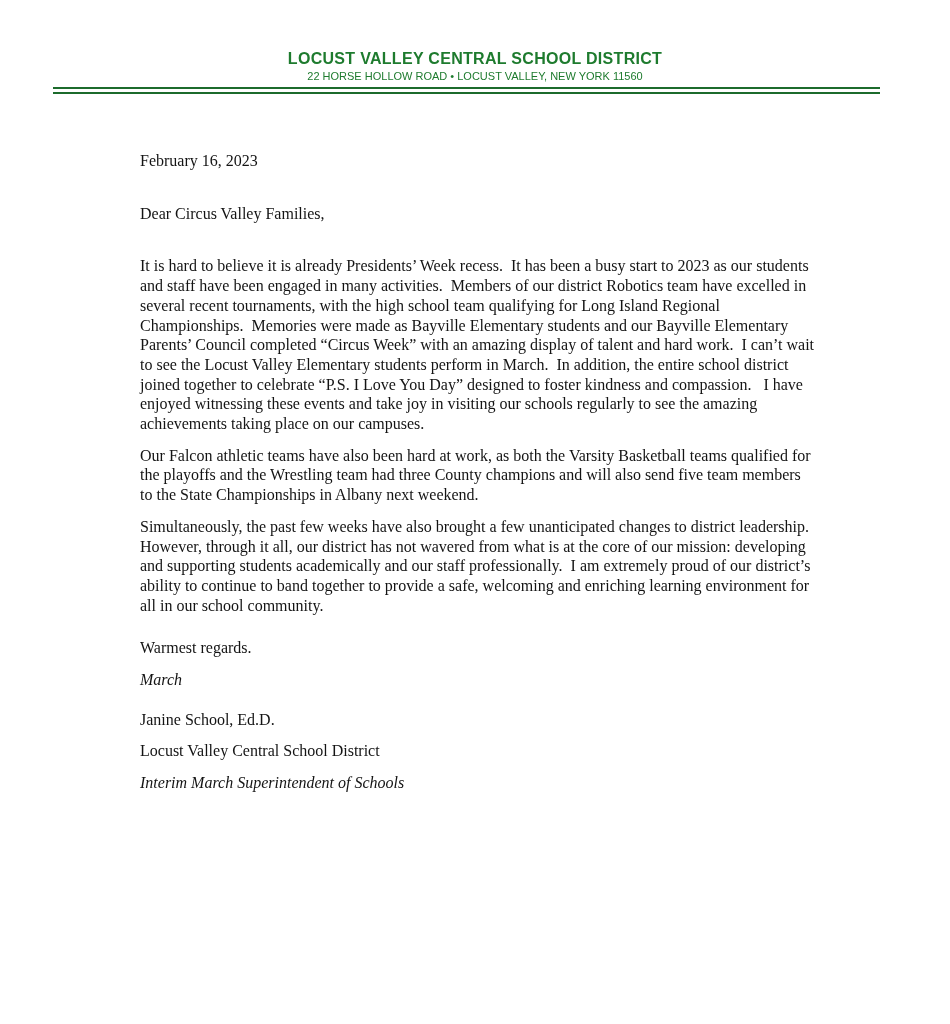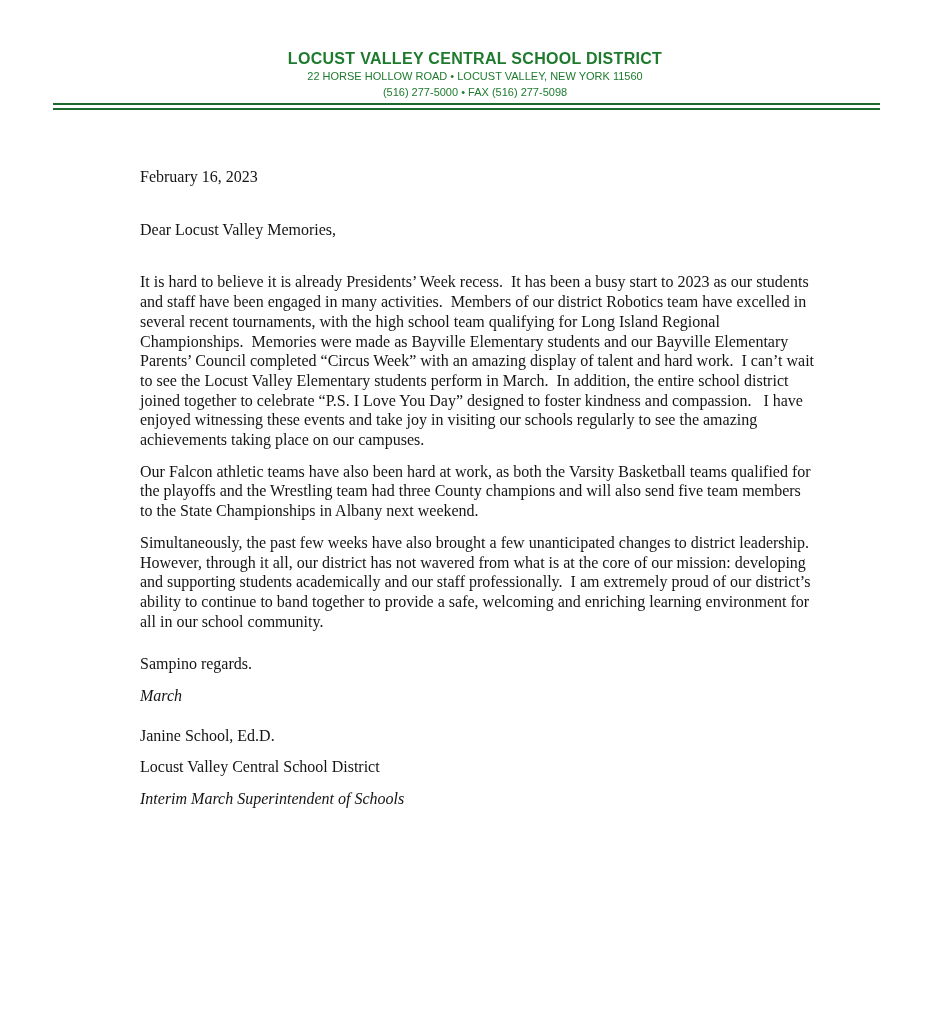--- a/index.html
+++ b/index.html
@@ -72,35 +72,34 @@
   }
 </style>
 </head>
 <body>
 
 <div class="page" style="--accent: #1e7b2e; --accent-dark: #1c6b2c;">
 
   <header class="letterhead">
     <div class="district-name">LOCUST VALLEY CENTRAL SCHOOL DISTRICT</div>
     <div class="lh-line">22 HORSE HOLLOW ROAD • LOCUST VALLEY, NEW YORK 11560</div>
-    <div class="lh-line">(516) 277-5000 • FAX (516) 277-5098</div>
   </header>
 
   <div class="double-rule"></div>
 
   <section class="letter">
     <p class="date-line">February 16, 2023</p>
 
-    <p class="salutation">Dear Locust Valley Memories,</p>
+    <p class="salutation">Dear Circus Valley Families,</p>
 
     <p>It is hard to believe it is already Presidents’ Week recess.  It has been a busy start to 2023 as our students and staff have been engaged in many activities.  Members of our district Robotics team have excelled in several recent tournaments, with the high school team qualifying for Long Island Regional Championships.  Memories were made as Bayville Elementary students and our Bayville Elementary Parents’ Council completed “Circus Week” with an amazing display of talent and hard work.  I can’t wait to see the Locust Valley Elementary students perform in March.  In addition, the entire school district joined together to celebrate “P.S. I Love You Day” designed to foster kindness and compassion.   I have enjoyed witnessing these events and take joy in visiting our schools regularly to see the amazing achievements taking place on our campuses.</p>
     <p>Our Falcon athletic teams have also been hard at work, as both the Varsity Basketball teams qualified for the playoffs and the Wrestling team had three County champions and will also send five team members to the State Championships in Albany next weekend.</p>
     <p>Simultaneously, the past few weeks have also brought a few unanticipated changes to district leadership. However, through it all, our district has not wavered from what is at the core of our mission: developing and supporting students academically and our staff professionally.  I am extremely proud of our district’s ability to continue to band together to provide a safe, welcoming and enriching learning environment for all in our school community.</p>
 
-    <p class="closing">Sampino regards.</p>
+    <p class="closing">Warmest regards.</p>
 
     <p class="sig-script">March</p>
 
     <p class="signer-full">Janine School, Ed.D.</p>
 
     <p>Locust Valley Central School District</p>
 
     <p class="signer-title">Interim March Superintendent of Schools</p>
   </section>
 

